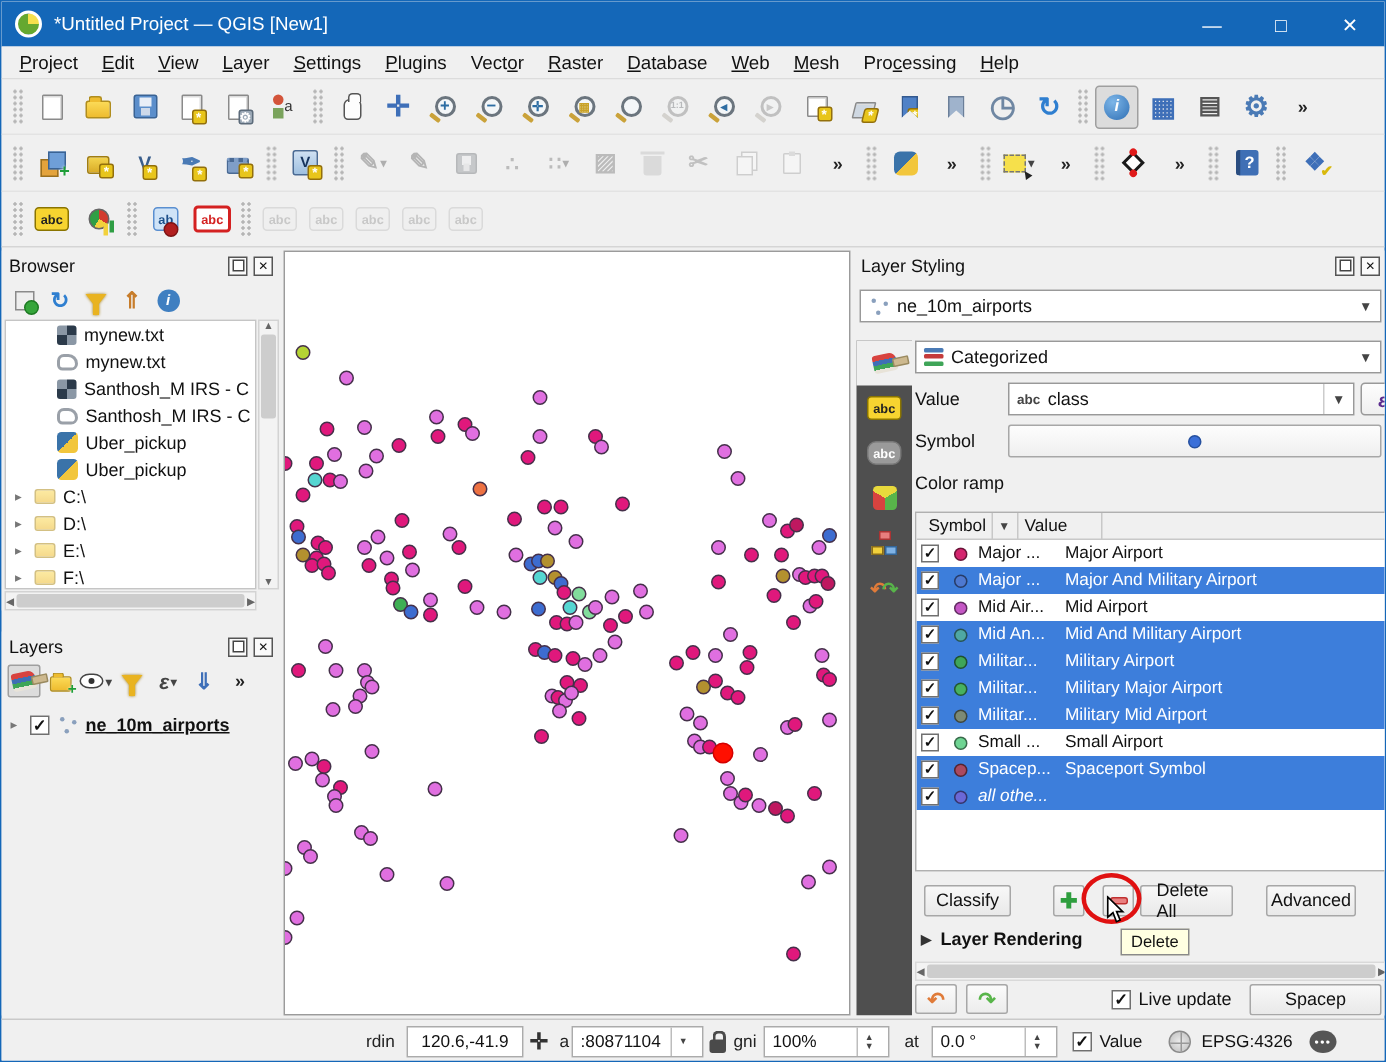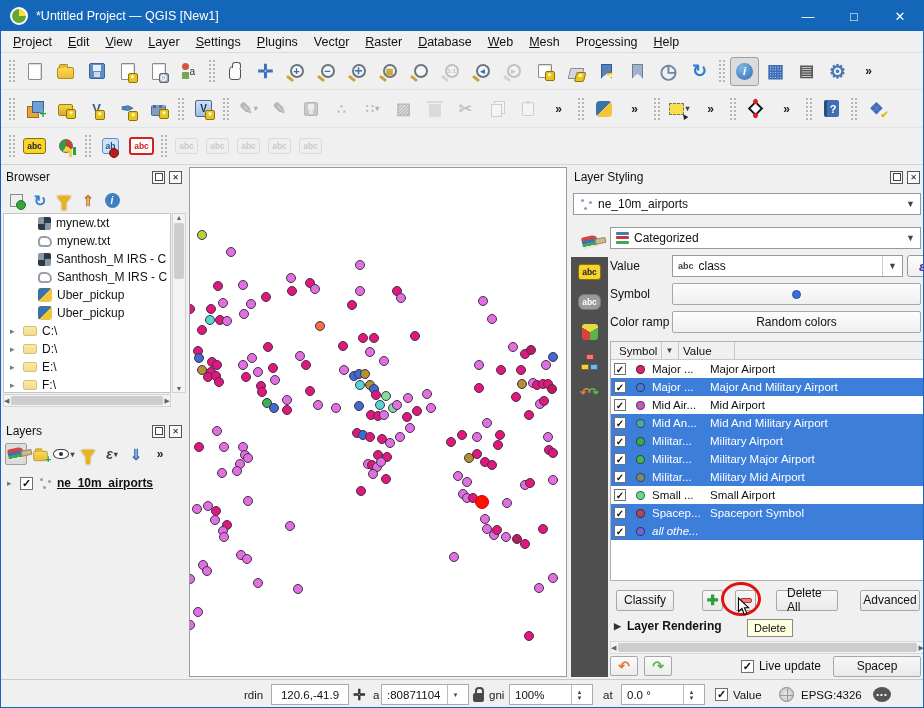--- a/index.html
+++ b/index.html
@@ -817,23 +817,20 @@
       <span class="epsb">ε</span>
     </div>
     <div class="srow" style="top:116px">
       <span class="slab">Symbol</span>
       <span class="wbtn2">
           <span class="bluedot"></span>
         </span>
     </div>
     <div class="srow" style="top:144px">
       <span class="slab">Color ramp</span>
-      <span class="wbtn2">
-          <span>Random colors</span>
-        </span>
     </div>
 
     <div id="cattable">
       <div id="cathead">
         <span class="hc1"><span>Symbol</span>&nbsp;<b style="font-size:8px;color:#444">▼</b></span>
         <span class="hc2">Value</span>
       </div>
       <div id="catrows">
           <div class="catrow">
             <span class="cb">✓</span>
@@ -899,21 +896,21 @@
     </div>
 
     <div id="btnrow">
       <span class="btn" style="margin-left:47px;width:58px">Classify</span>
       <span class="btn sqb" style="margin-left:28px">
           <span class="plusg">✚</span>
         </span>
       <span class="btn sqb" style="margin-left:12px">
           <span class="minusg"></span>
         </span>
-      <span class="btn" style="margin-left:20px;width:62px">Delete All</span>
+      <span class="btn" style="margin-left:4px;width:62px">Delete All</span>
       <span class="btn" style="margin-left:22px;width:60px">Advanced</span>
     </div>
 
     <div id="redcirc"></div>
     <div id="cursor">
       <svg width="13" height="19" viewBox="0 0 13 19">
           <path d="M1.5 1 L1.5 14.5 L5 11.5 L7.3 17.5 L9.8 16.4 L7.4 10.7 L11.5 10.7 Z" fill="#fff" stroke="#000" stroke-width="1.1"></path>
         </svg>
     </div>
     <div id="tooltip">Delete</div>

